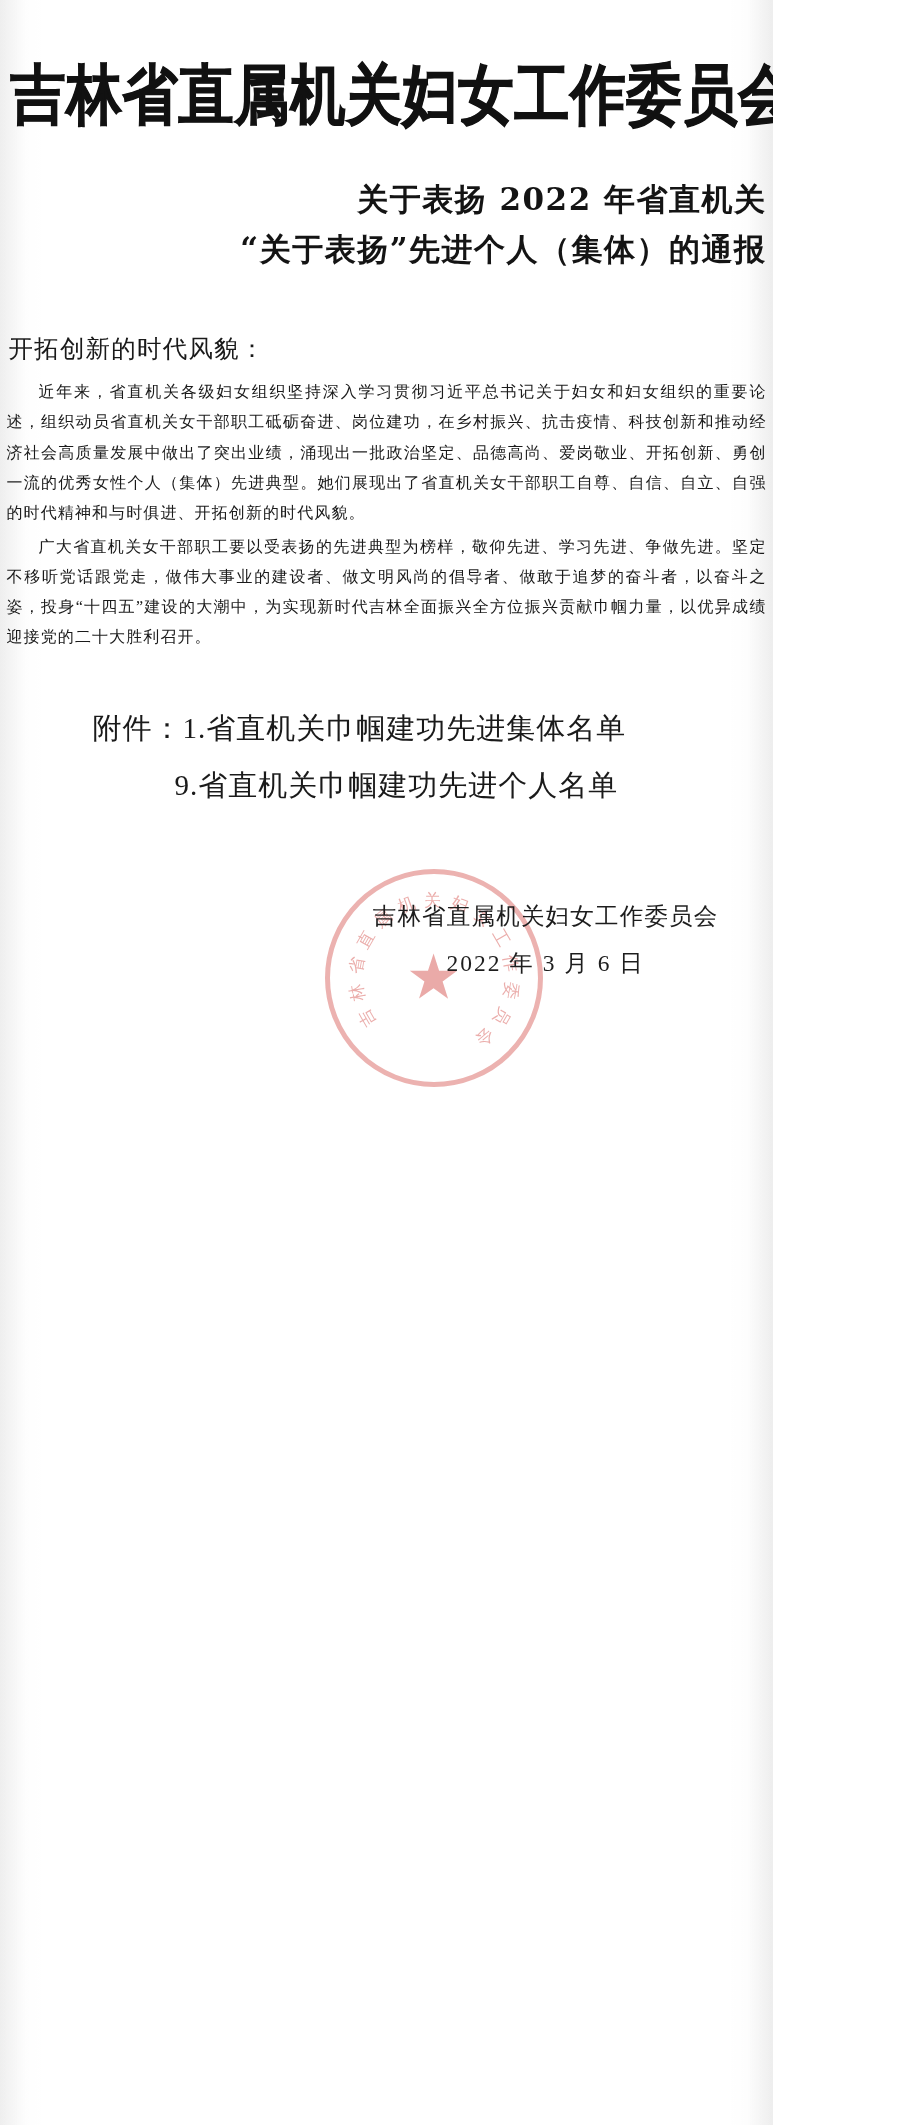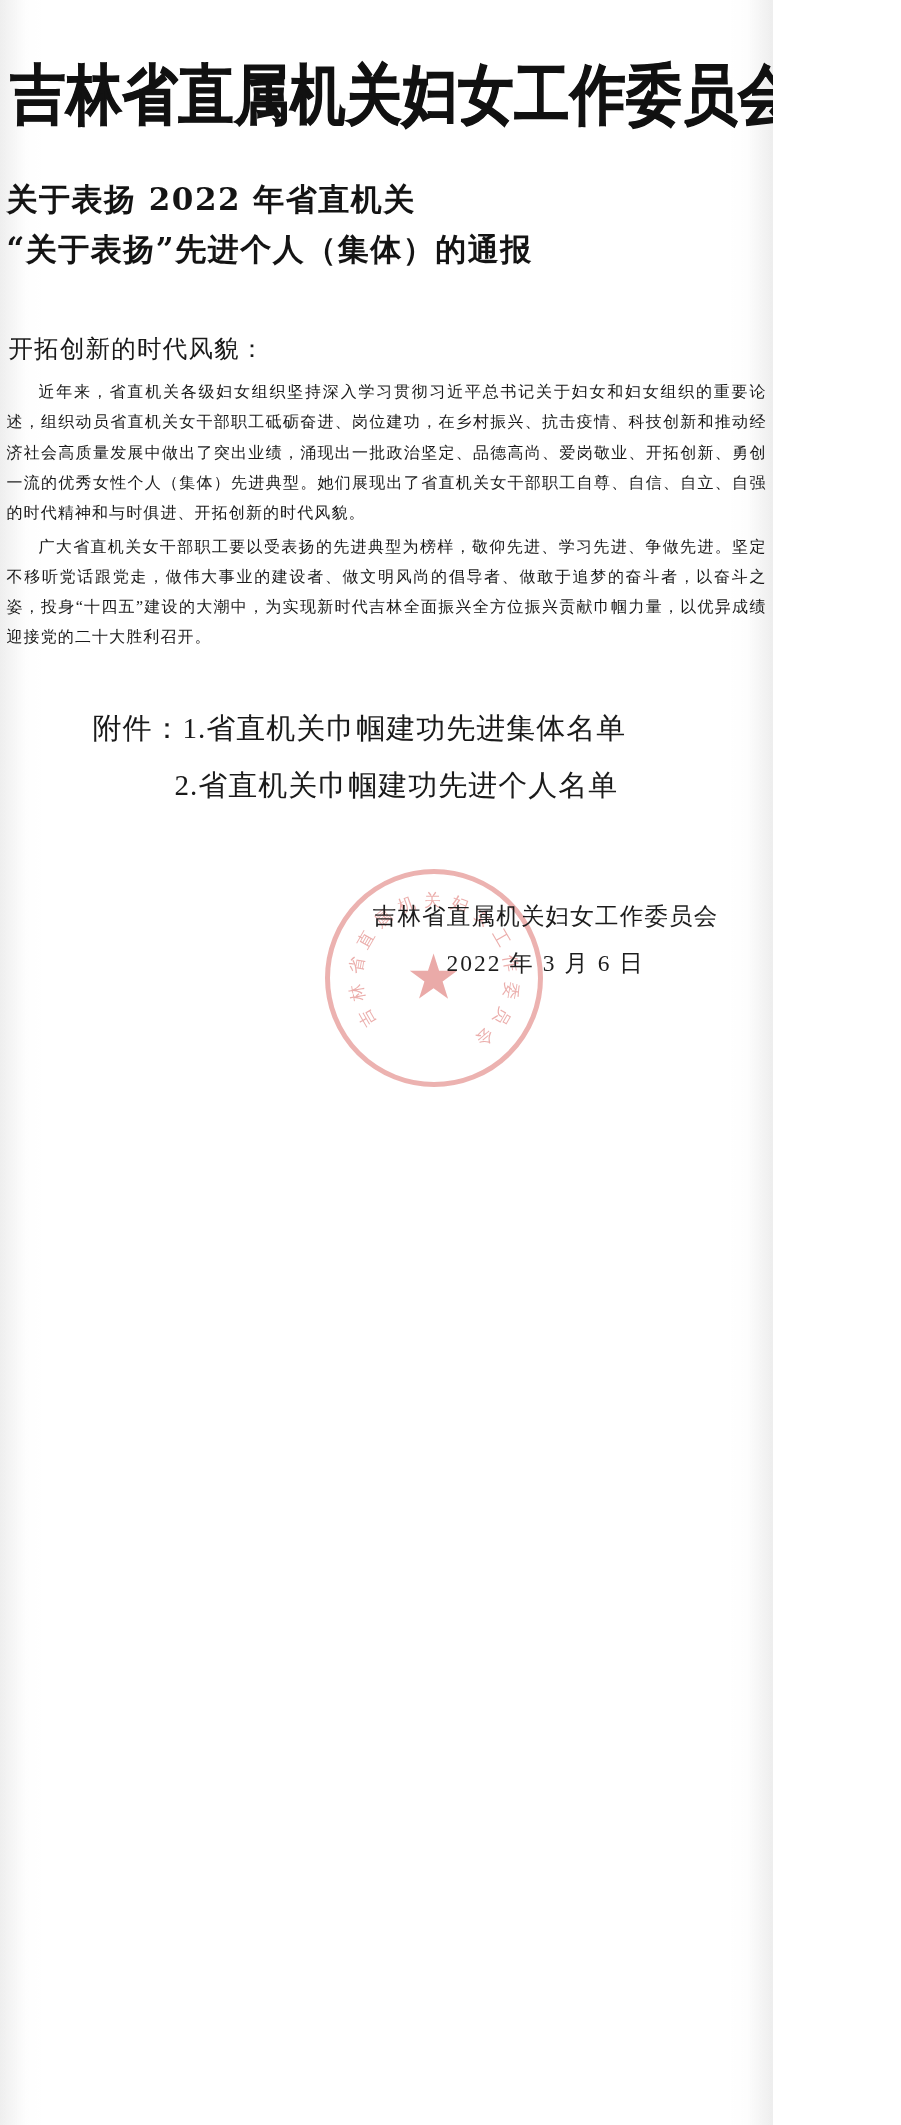--- a/index.html
+++ b/index.html
@@ -54,21 +54,21 @@
     color: #111;
     white-space: nowrap;
     transform: scaleY(1.18);
     transform-origin: center top;
     display: inline-block;
     -webkit-text-stroke: 0.9px #111;
   }
 
   
   .doc-title {
-    text-align: left;
+    text-align: right;
     margin: 44px 0 52px 0;
   }
   .doc-title-line {
     font-family: "DejaVu Serif", "Liberation Serif", serif;
     font-weight: 700;
     font-size: 31px;
     line-height: 1.62;
     letter-spacing: 1.5px;
     color: #141414;
   }
@@ -198,21 +198,21 @@
     <p class="para">近年来，省直机关各级妇女组织坚持深入学习贯彻习近平总书记关于妇女和妇女组织的重要论述，组织动员省直机关女干部职工砥砺奋进、岗位建功，在乡村振兴、抗击疫情、科技创新和推动经济社会高质量发展中做出了突出业绩，涌现出一批政治坚定、品德高尚、爱岗敬业、开拓创新、勇创一流的优秀女性个人（集体）先进典型。她们展现出了省直机关女干部职工自尊、自信、自立、自强的时代精神和与时俱进、开拓创新的时代风貌。</p>
 
 
     <p class="para">广大省直机关女干部职工要以受表扬的先进典型为榜样，敬仰先进、学习先进、争做先进。坚定不移听党话跟党走，做伟大事业的建设者、做文明风尚的倡导者、做敢于追梦的奋斗者，以奋斗之姿，投身“十四五”建设的大潮中，为实现新时代吉林全面振兴全方位振兴贡献巾帼力量，以优异成绩迎接党的二十大胜利召开。</p>
 
     <div class="attachments">
       <div class="attachment-row">
         <span>附件：</span><span>1.省直机关巾帼建功先进集体名单</span>
       </div>
       <div class="attachment-row indented">
-        <span>2.省直机关巾帼建功先进个人名单</span>
+        <span>9.省直机关巾帼建功先进个人名单</span>
       </div>
     </div>
 
     <div class="signature-block">
       <div class="seal">
         <div class="seal-text">
             <span style="transform: translate(-67.5px, 39px) rotate(-120deg) translate(-50%, -50%);">吉</span>
             <span style="transform: translate(-76.8px, 13.5px) rotate(-100deg) translate(-50%, -50%);">林</span>
             <span style="transform: translate(-76.8px, -13.5px) rotate(-80deg) translate(-50%, -50%);">省</span>
             <span style="transform: translate(-67.5px, -39px) rotate(-60deg) translate(-50%, -50%);">直</span>

